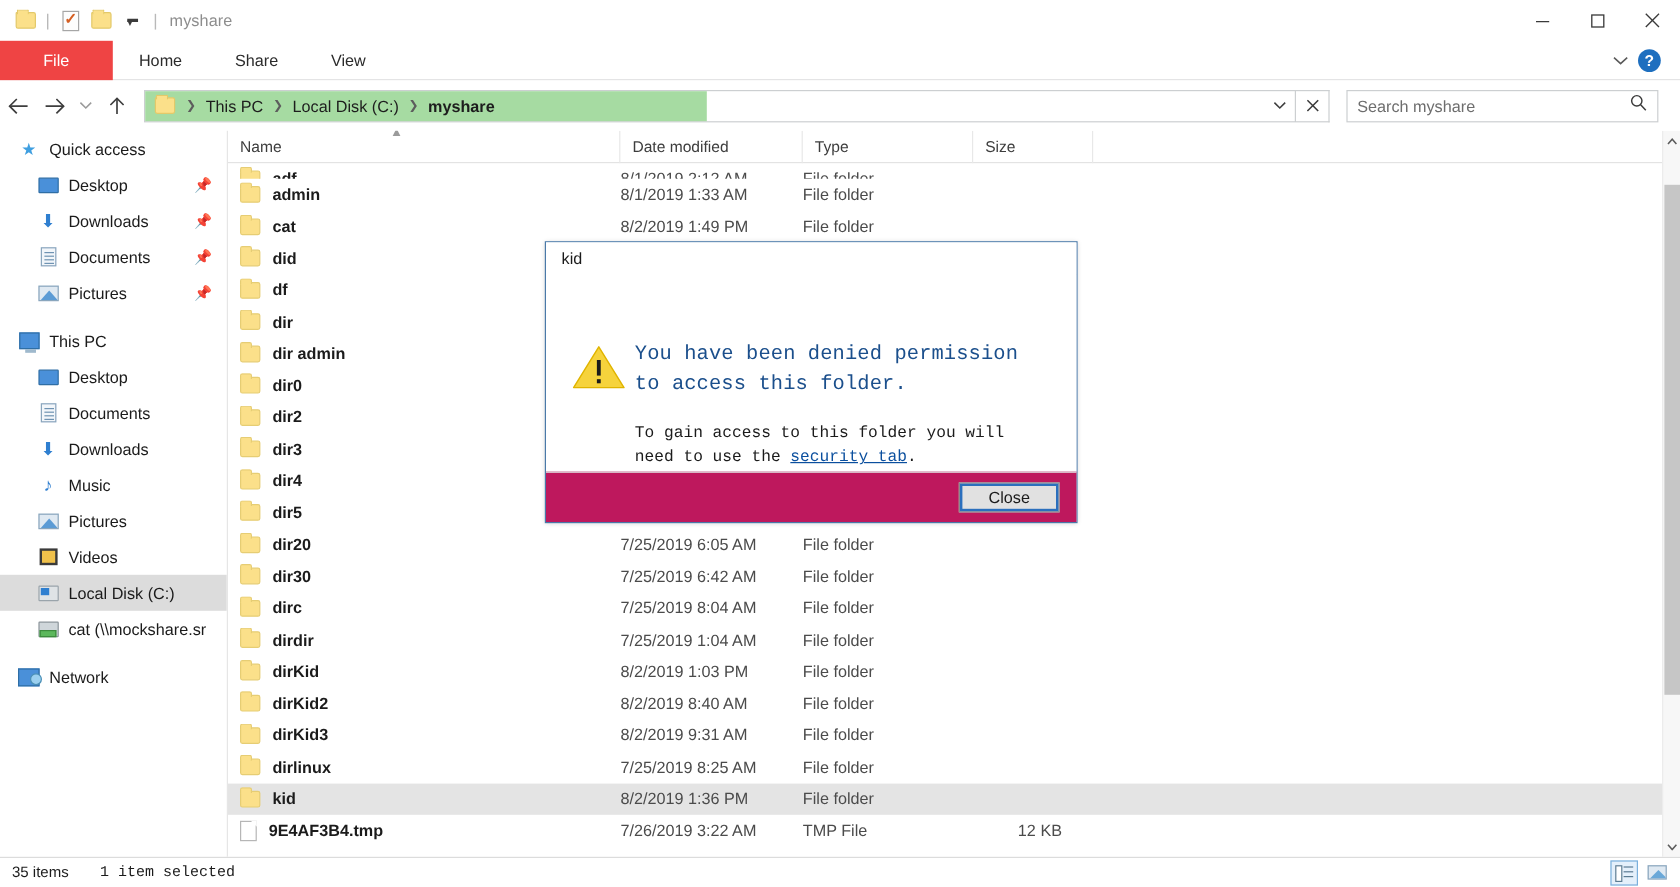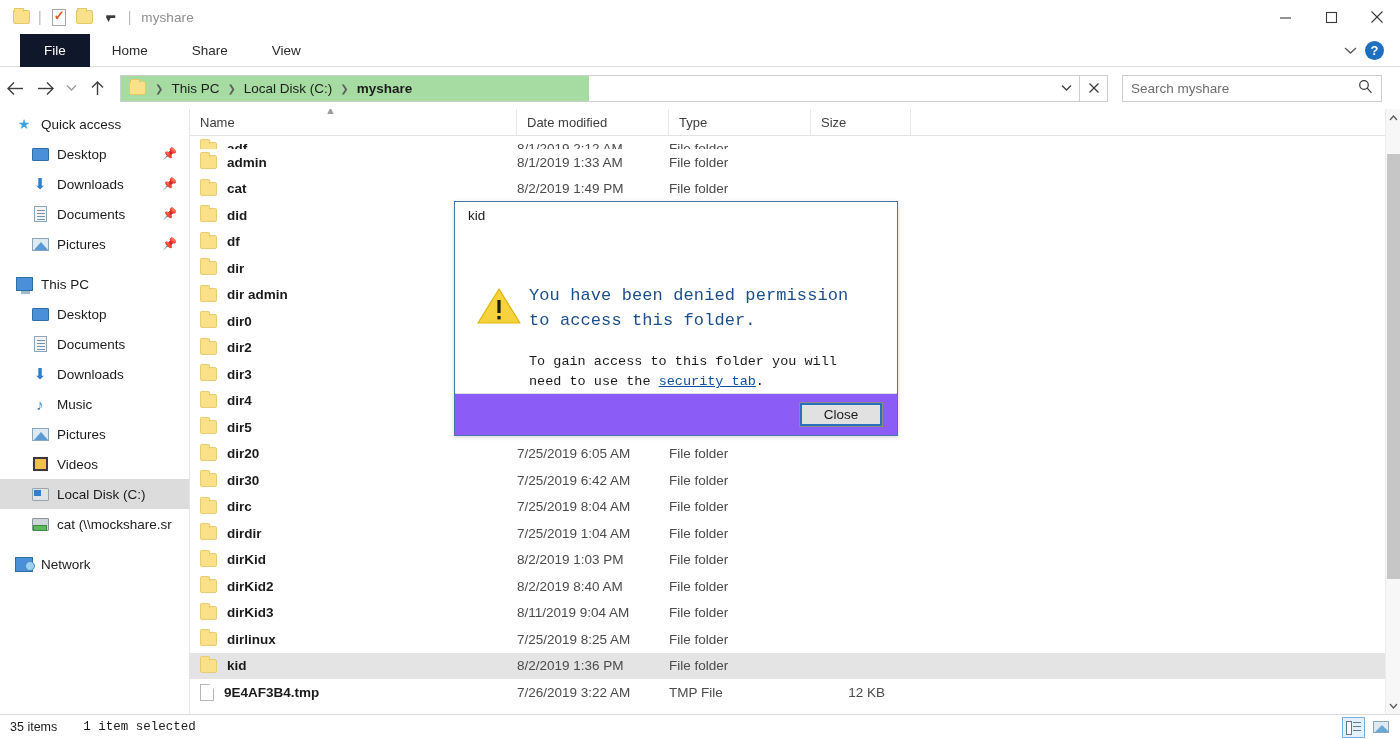--- a/index.html
+++ b/index.html
@@ -52,21 +52,21 @@
   
   .ribbon {
     position: absolute; left: 0; top: 34px; width: 1400px; height: 33px;
     background: #ffffff; display: flex; align-items: stretch;
     border-bottom: 1px solid #dededf;
   }
   .tab {
     display: flex; align-items: center; justify-content: center;
     font-size: 13.5px; color: #2b2b2b; padding: 0 22px; height: 33px;
   }
-  .tab.file { background: #0f172a; color: #ffffff; padding: 0 24px; font-weight: normal; margin-left: 20px; }
+  .tab.file { background: #ef4444; color: #ffffff; padding: 0 36px; font-weight: normal; }
   .ribbon-right { margin-left: auto; display: flex; align-items: center; gap: 2px; padding-right: 10px; }
   .chev-btn { width: 26px; height: 26px; display: flex; align-items: center; justify-content: center; color: #5a5a5a; }
   .help-btn {
     width: 19px; height: 19px; border-radius: 50%; background: #1e6fbf; color: #fff;
     font-size: 13px; font-weight: bold; display: flex; align-items: center; justify-content: center;
     margin-right: 6px;
   }
 
   
   .addrbar {
@@ -239,21 +239,21 @@
   .warn-ico { width: 52px; flex: none; padding-top: 50px; }
   .warn-tri { position: relative; width: 44px; height: 38px; }
   .warn-tri svg { display: block; }
   .dlg-texts { flex: 1; padding-top: 46px; font-family: Liberation Mono, monospace; }
   .dlg-heading {
     font-size: 17px; color: #1b4f8c; line-height: 1.5; letter-spacing: .1px; font-weight: normal;
   }
   .dlg-sub { font-size: 13.5px; color: #1b1b1b; margin-top: 18px; line-height: 1.55; }
   .dlg-link { color: #0b4f9e; text-decoration: underline; }
   .dlg-footer {
-    height: 53px; background: #8b5cf6; border-top: 1px solid #dfdfdf;
+    height: 53px; background: #be185d; border-top: 1px solid #dfdfdf;
     display: flex; align-items: center; justify-content: flex-end; padding-right: 14px;
   }
   .btn-close {
     min-width: 84px; height: 25px; background: #e1e1e1;
     border: 1px solid #8c8c8c; outline: 2px solid #2b6fbd; outline-offset: -3px;
     font-size: 13.5px; color: #1b1b1b;
     display: flex; align-items: center; justify-content: center;
     font-family: "Liberation Sans", sans-serif;
   }
 </style>
@@ -677,21 +677,21 @@
         <div class="cell-date">8/2/2019 8:40 AM</div>
         <div class="cell-type">File folder</div>
         <div class="cell-size"></div>
       </div>
 
       <div class="row">
         <div class="cell-name">
           <span class="row-folder"></span>
           <span>dirKid3</span>
         </div>
-        <div class="cell-date">8/11/2019 9:04 AM</div>
+        <div class="cell-date">8/2/2019 9:31 AM</div>
         <div class="cell-type">File folder</div>
         <div class="cell-size"></div>
       </div>
 
       <div class="row">
         <div class="cell-name">
           <span class="row-folder"></span>
           <span>dirlinux</span>
         </div>
         <div class="cell-date">7/25/2019 8:25 AM</div>

